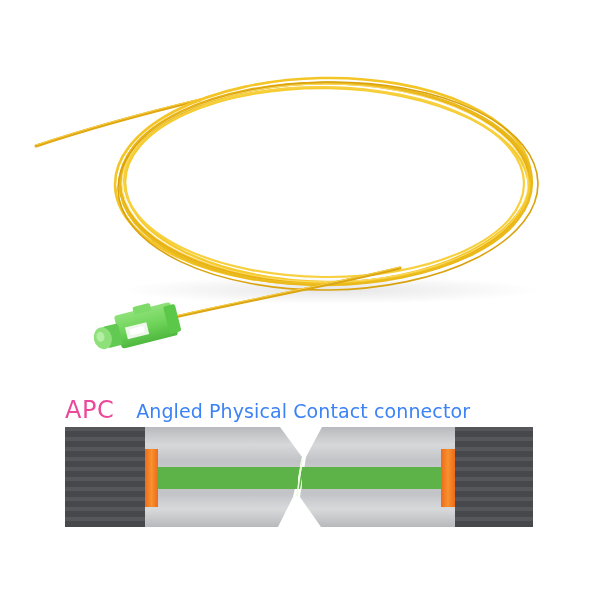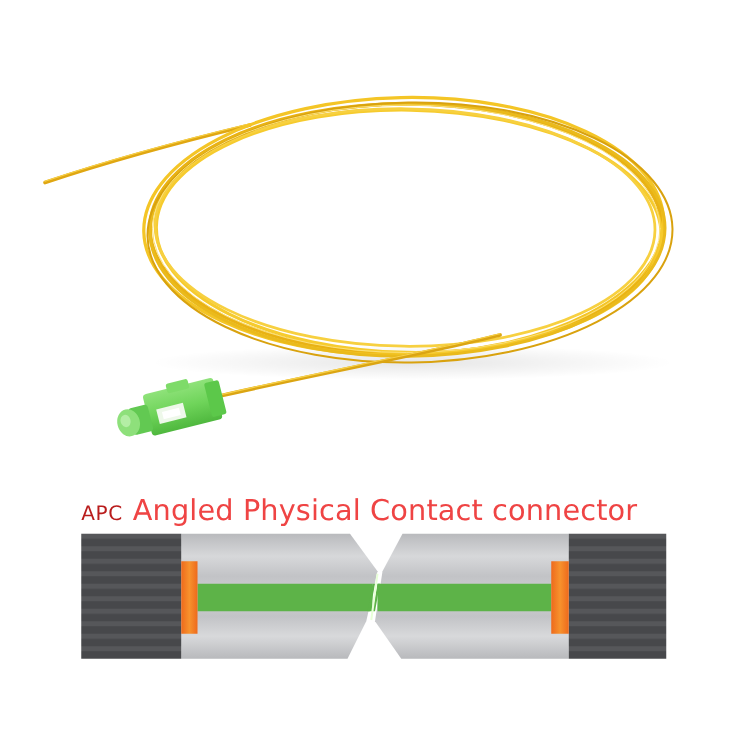--- a/index.html
+++ b/index.html
@@ -1,20 +1,20 @@
 <!DOCTYPE html>
 <html><head>
 <meta charset="utf-8">
 <style>
   html, body { margin: 0; padding: 0; background: #ffffff; }
   body { width: 600px; height: 600px; position: relative; overflow: hidden; font-family: "DejaVu Sans", sans-serif; }
   .photo { position: absolute; left: 0; top: 0; width: 600px; height: 380px; }
   .caption { position: absolute; left: 65px; top: 396px; height: 30px; display: flex; align-items: baseline; white-space: nowrap; }
-  .caption .abbr { font-size: 16px; color: #b91c1c; font-weight: normal; letter-spacing: 0.5px; margin-right: 8px; }
-  .caption .full { font-size: 23px; color: #ef4444; letter-spacing: 0.1px; }
+  .caption .abbr { font-size: 24px; color: #ec4899; font-weight: normal; letter-spacing: 0.5px; margin-right: 22px; }
+  .caption .full { font-size: 19px; color: #3b82f6; letter-spacing: 0.1px; }
   .diagram { position: absolute; left: 0; top: 0; width: 600px; height: 600px; }
 </style>
 </head>
 <body>
 
 <svg class="photo" viewBox="0 0 600 380" xmlns="http://www.w3.org/2000/svg">
   <defs>
     <radialGradient id="shadow" cx="0.5" cy="0.5" r="0.5">
       <stop offset="0" stop-color="#000" stop-opacity="0.10"></stop>
       <stop offset="1" stop-color="#000" stop-opacity="0"></stop>

